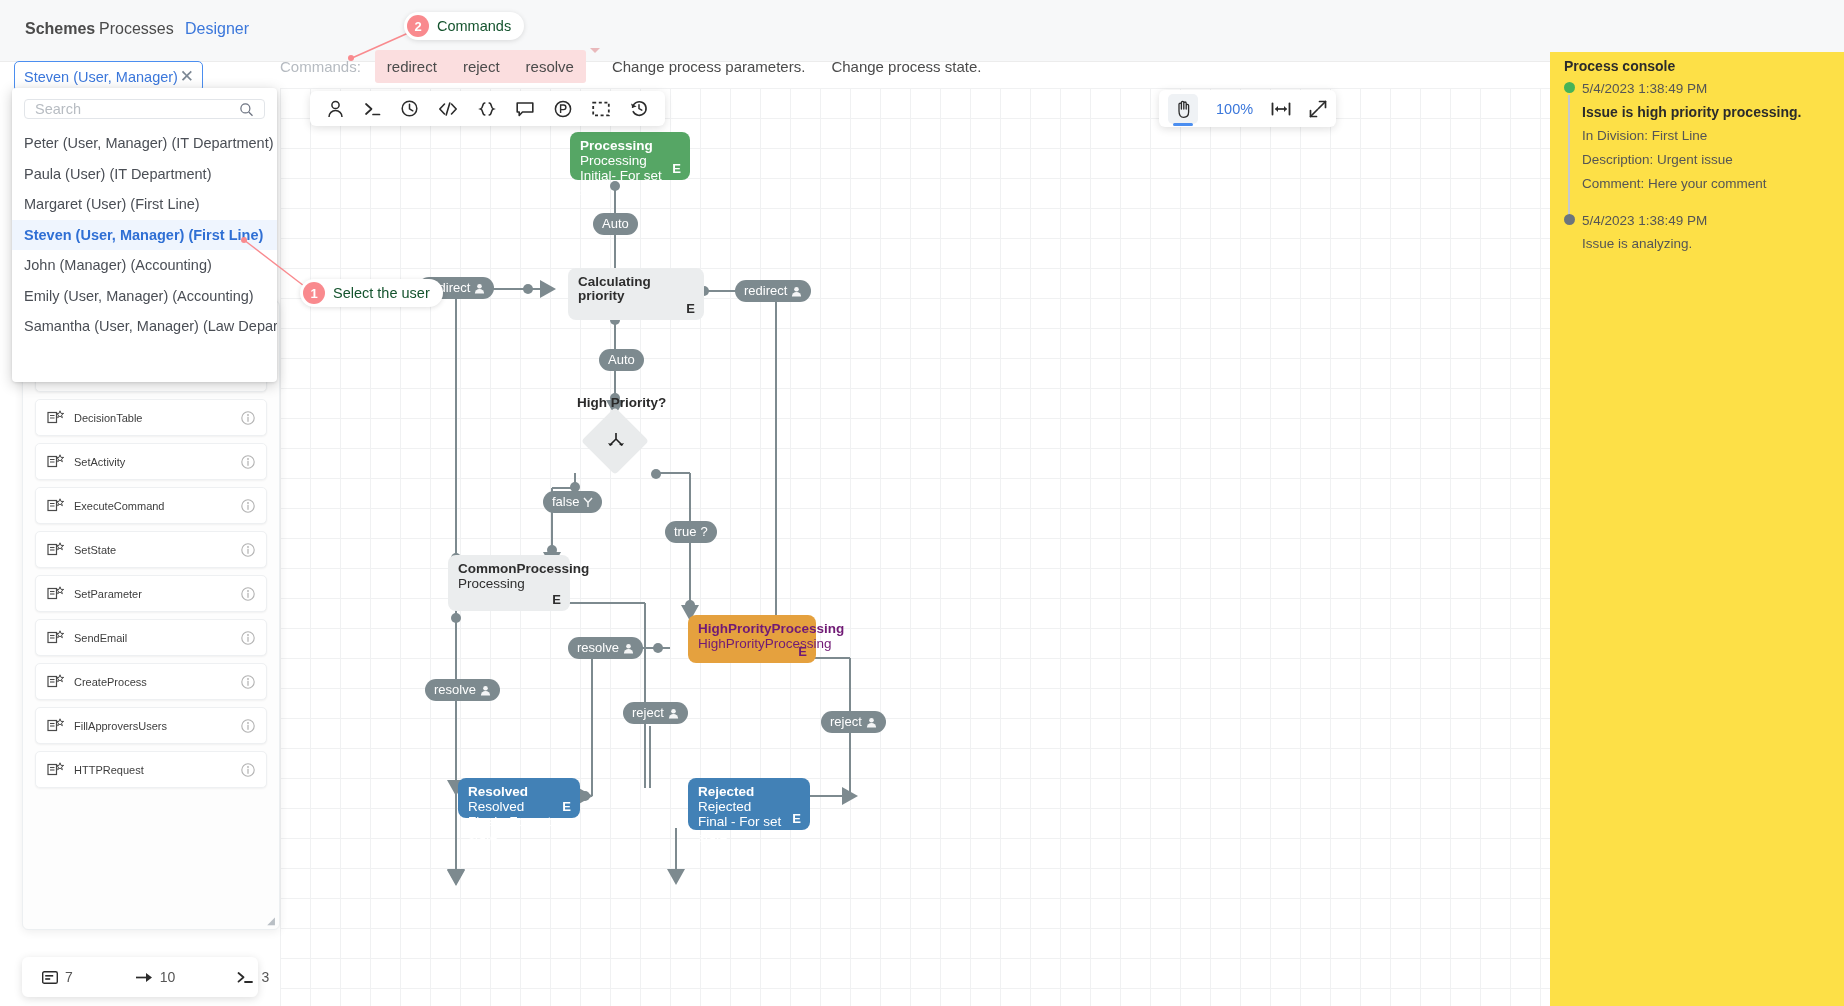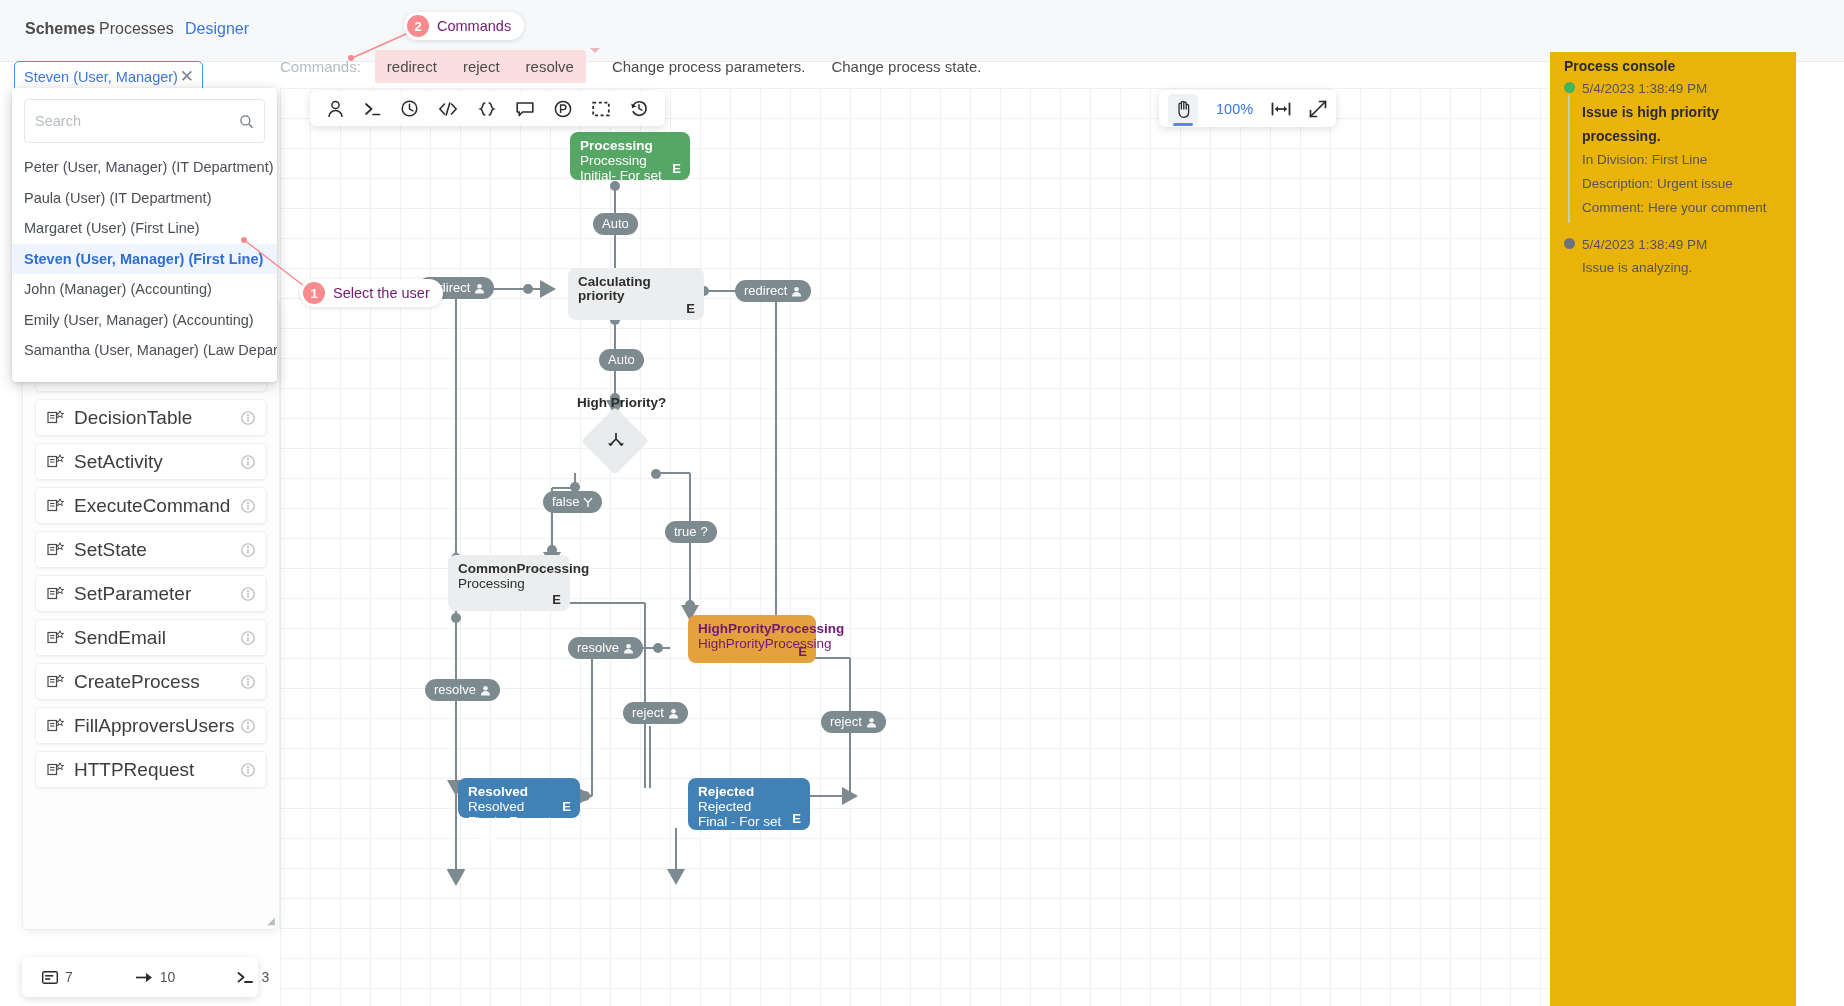--- a/index.html
+++ b/index.html
@@ -37,21 +37,21 @@
   }
 
   
   #dropdown {
     position:absolute; left:12px; top:88px; width:265px; height:294px;
     background:#fff; border-radius:4px; z-index:60;
     box-shadow:0 3px 14px rgba(0,0,0,.20), 0 1px 3px rgba(0,0,0,.10);
     padding:11px 12px 6px 12px;
   }
   #search-wrap {
-    position:relative; height:44px; border:1px solid #e2e5e9; border-radius:4px;
+    position:relative; height:20px; border:1px solid #e2e5e9; border-radius:4px;
     display:flex; align-items:center; padding:0 10px;
   }
   #search-input {
     border:0; outline:0; flex:1; font-size:14.5px; color:#333;
     font-family:"Liberation Sans", sans-serif; background:transparent;
   }
   #search-input::placeholder { color:#b7bcc2; }
   .search-icon { width:15px; height:15px; }
   #opt-list { margin-top:9px; }
   .opt {
@@ -76,35 +76,35 @@
   
   .callout {
     position:absolute; display:flex; align-items:center; gap:8px;
     background:#fff; border-radius:16px; padding:3px 13px 3px 3px;
     box-shadow:0 1px 5px rgba(0,0,0,.13); z-index:70;
   }
   .callout .num {
     width:22px;height:22px;border-radius:50%;background:#f98a8e;color:#fff;
     font-size:13px;display:flex;align-items:center;justify-content:center;font-weight:bold;
   }
-  .callout .lbl { font-size:14.5px; color:#701a75; white-space:nowrap; }
+  .callout .lbl { font-size:14.5px; color:#14532d; white-space:nowrap; }
 
   
   #palette {
     position:absolute; left:22px; top:300px; width:258px; height:630px;
     background:#fdfdfd; border:1px solid #eceff1; border-radius:6px;
     box-shadow:0 2px 10px rgba(0,0,0,.07);
     padding:10px 12px; overflow:hidden; z-index:20;
   }
   .pal-item {
     height:37px; margin-bottom:7px; background:#fff; border:1px solid #eef0f2;
     border-radius:5px; display:flex; align-items:center; padding:0 11px;
     box-shadow:0 1px 2px rgba(0,0,0,.05);
   }
-  .pal-item .nm { font-size:19px; color:#3d3d3d; flex:1; margin-left:10px; }
+  .pal-item .nm { font-size:11px; color:#3d3d3d; flex:1; margin-left:10px; }
   .pal-icon { width:17px; height:15px; }
   .info-icon { width:14px; height:14px; opacity:.45; }
   .resize-grip { position:absolute; right:4px; bottom:3px; font-size:10px; color:#b9bfc5; }
 
   
   #stats {
     position:absolute; left:22px; top:957px; width:236px; height:40px;
     background:#fff; border-radius:6px; box-shadow:0 2px 9px rgba(0,0,0,.13);
     display:flex; align-items:center; z-index:25;
   }
@@ -170,22 +170,22 @@
   }
   #pan-btn {
     width:30px;height:30px;border-radius:5px;background:#eff2f5;
     display:flex;align-items:center;justify-content:center;position:relative;
   }
   #pan-btn::after{content:"";position:absolute;left:5px;right:5px;bottom:-2px;height:2.5px;background:#4b8ef0;border-radius:2px;}
   #zoom-pct{ font-size:14.5px;color:#3b77db; }
 
   
   #console {
-    position:absolute; left:1550px; top:52px; width:246px; height:954px;
-    background:#eab308; padding:6px 12px 0 14px; z-index:15;
+    position:absolute; left:1550px; top:52px; width:294px; height:954px;
+    background:#fde047; padding:6px 12px 0 14px; z-index:15;
   }
   #console h3 { font-size:14px; color:#2b2b2b; margin-bottom:3px; }
   #timeline { position:relative; padding-left:18px; }
   #tl-line { position:absolute; left:3.5px; top:18px; width:2px; height:128px; background:#c4c9ce; }
   .tl-entry { position:relative; margin-bottom:4px; }
   .tl-dot { position:absolute; left:-18px; top:5px; width:11px; height:11px; border-radius:50%; }
   .tl-dot.green { background:#46b358; }
   .tl-dot.grey  { background:#6c757d; }
   .tl-time { font-size:13.5px; color:#555; line-height:23px; }
   .tl-head { font-size:14px; font-weight:bold; color:#2b2b2b; line-height:24px; }

